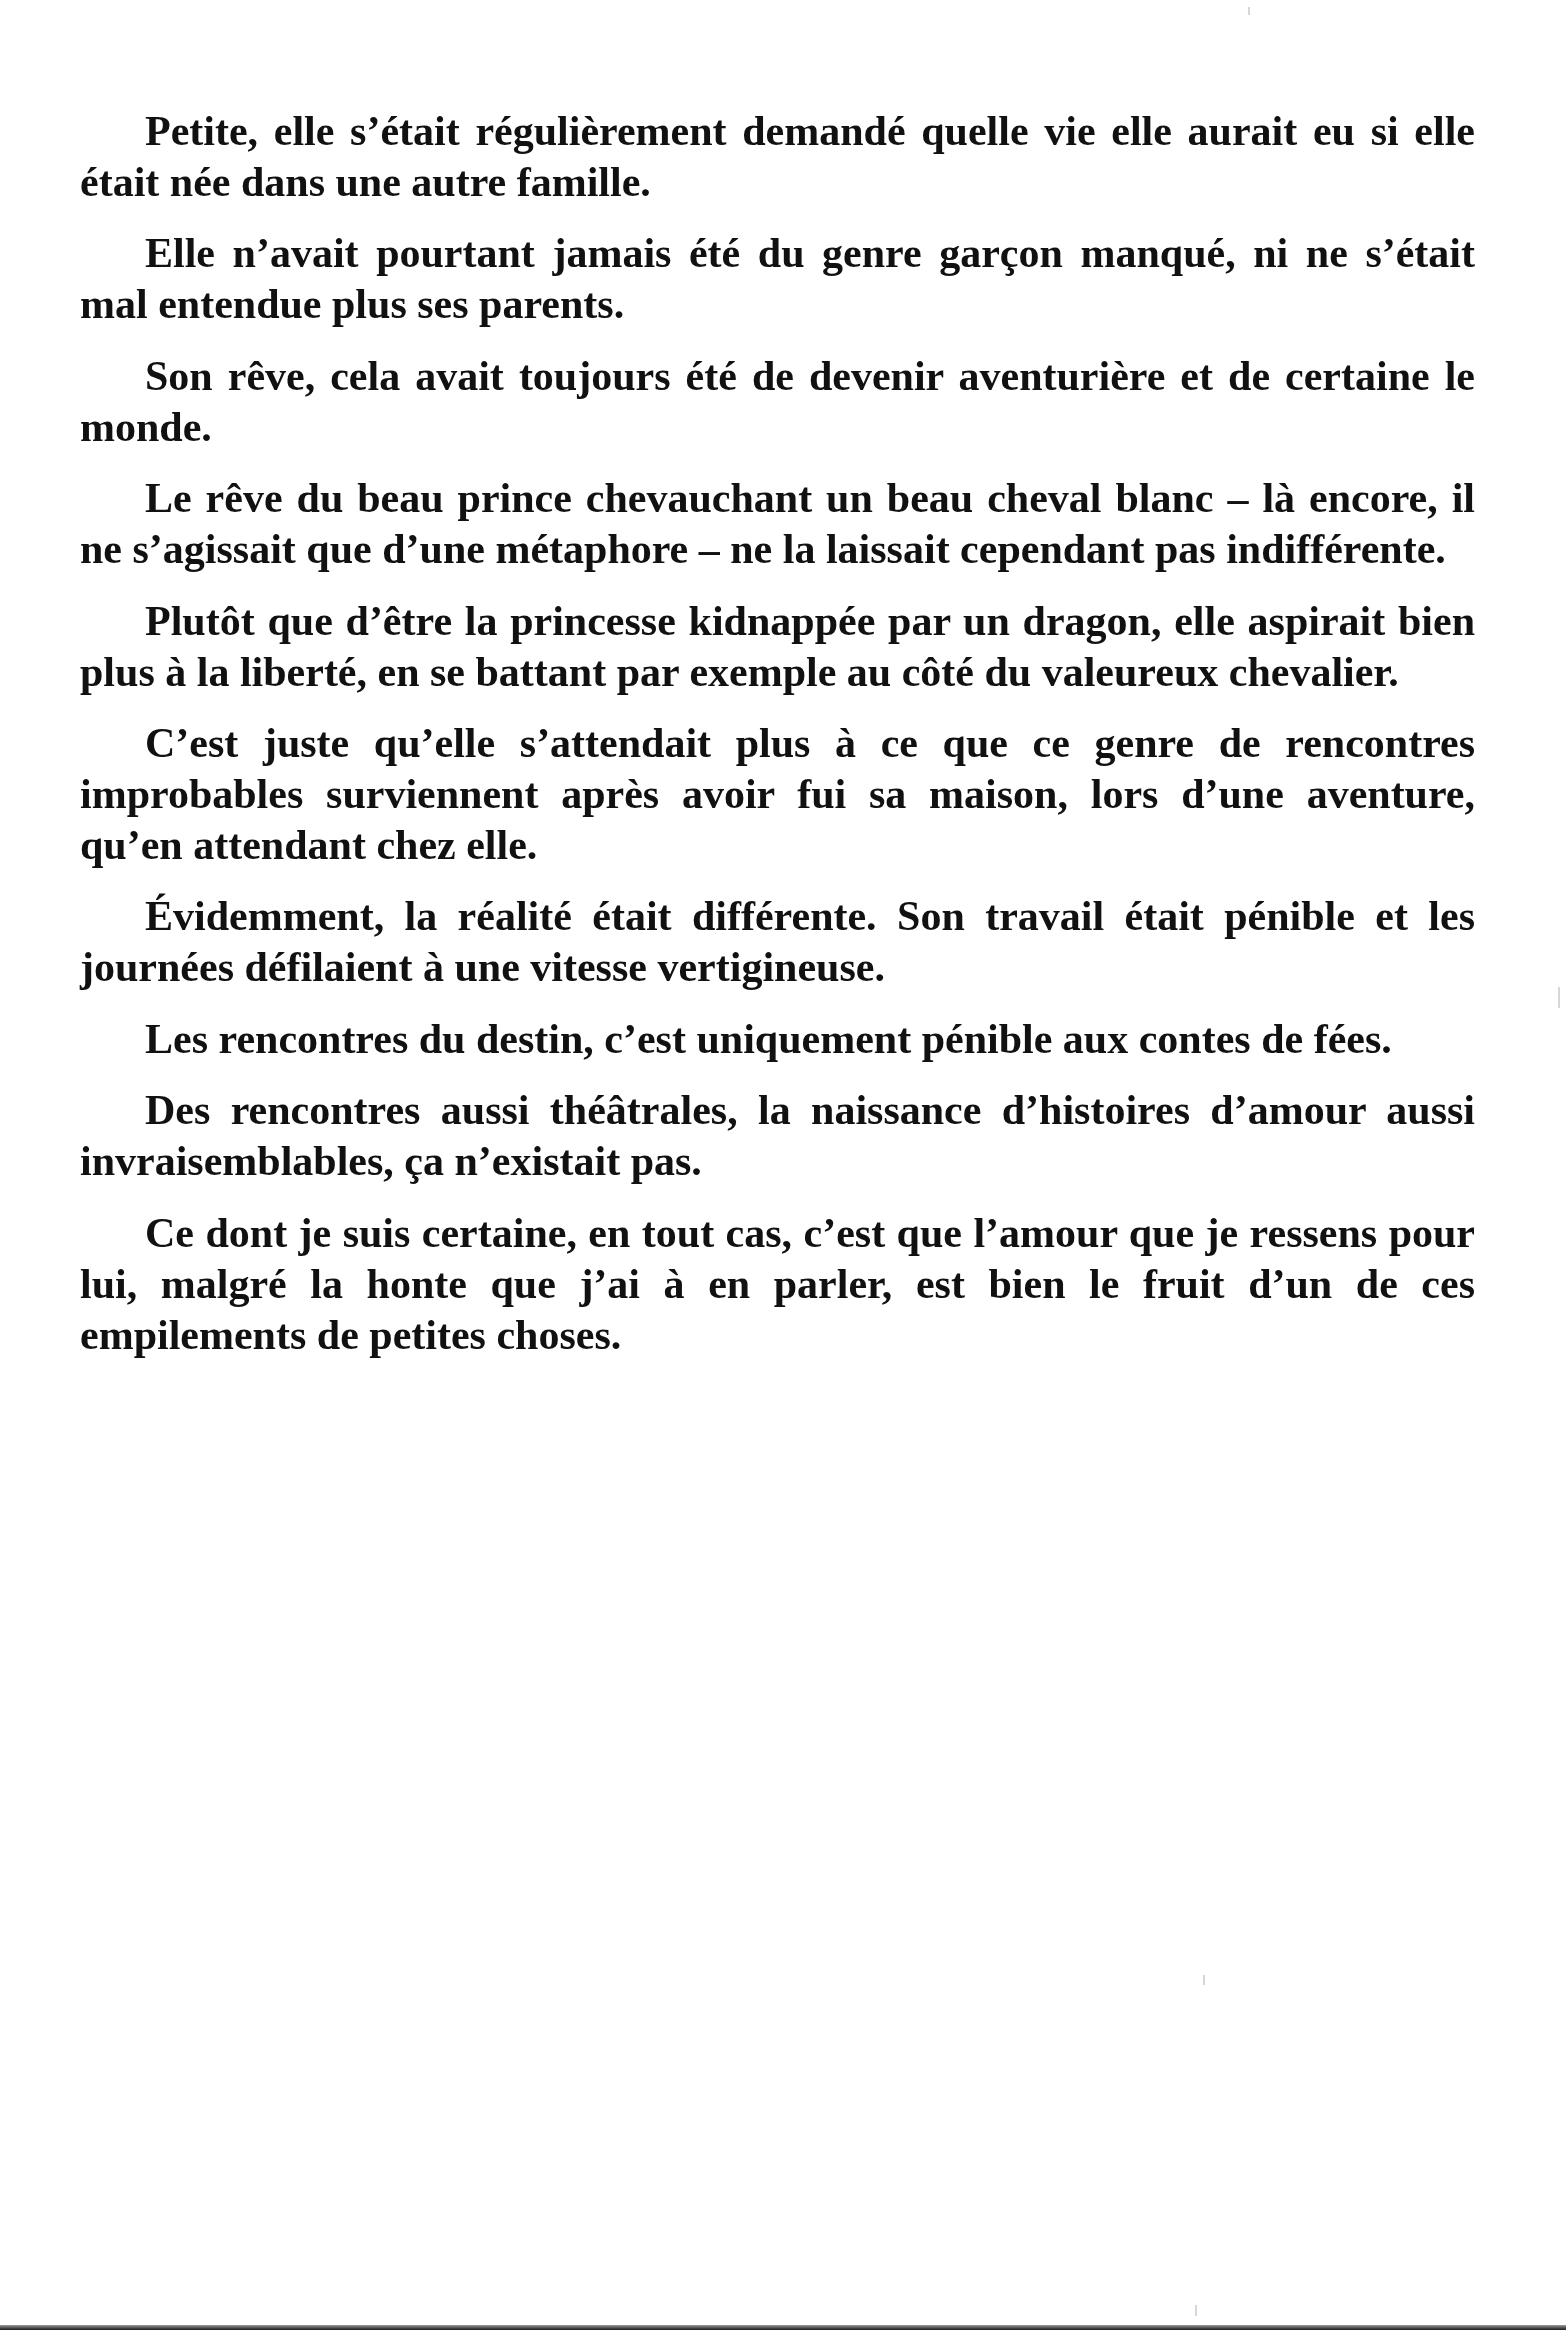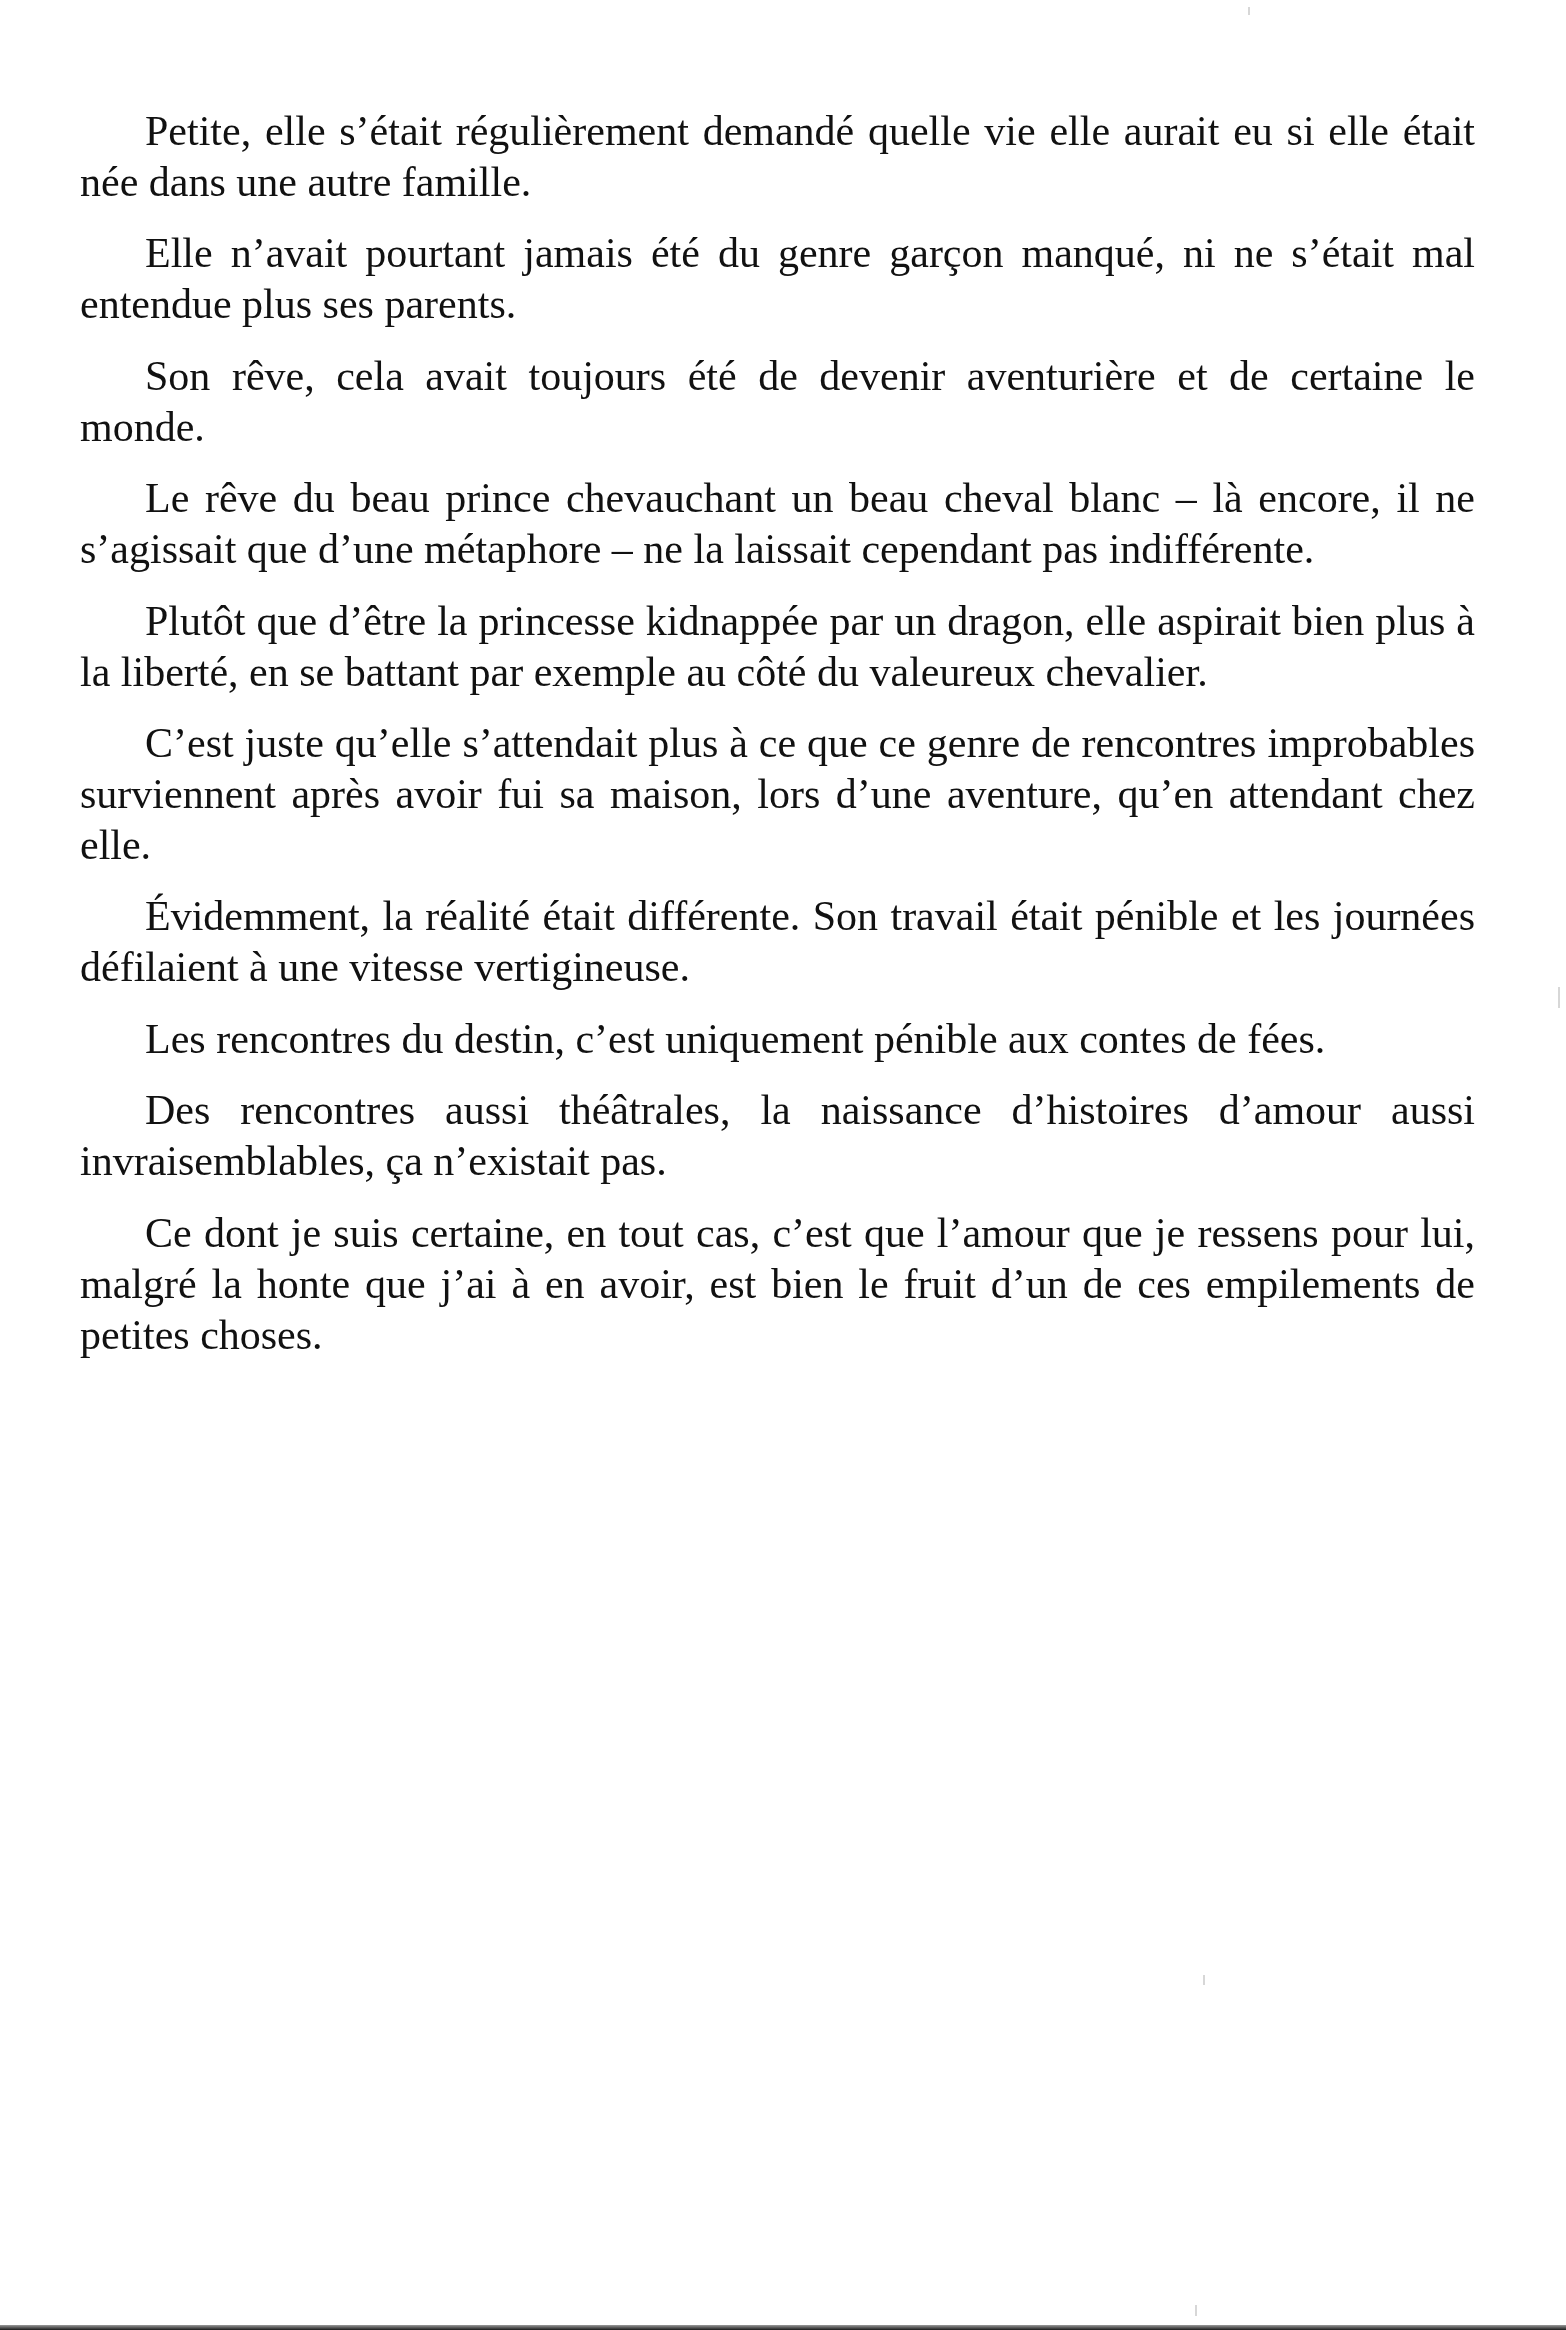--- a/index.html
+++ b/index.html
@@ -29,20 +29,21 @@
       font-family: "Liberation Serif", "DejaVu Serif", serif;
       font-size: 42px;
       line-height: 51px;
       color: #111111;
       text-align: justify;
     }
     .para {
       margin: 0 0 20.4px 0;
       text-indent: 65px;
       hyphens: manual;
+      font-weight: bold;
     }
     .scan-edge {
       position: absolute;
       left: 0;
       bottom: 0;
       width: 1567px;
       height: 4.9px;
       background: linear-gradient(to bottom, #9a9a9a, #1a1a1a);
     }
     .speck {
@@ -59,21 +60,21 @@
   <div class="text-block">
     <p class="para">Petite, elle s’était régulièrement demandé quelle vie elle aurait eu si elle était née dans une autre famille.</p>
     <p class="para">Elle n’avait pourtant jamais été du genre garçon manqué, ni ne s’était mal entendue plus ses parents.</p>
     <p class="para">Son rêve, cela avait toujours été de devenir aventurière et de certaine le monde.</p>
     <p class="para">Le rêve du beau prince chevauchant un beau cheval blanc – là encore, il ne s’agissait que d’une métaphore – ne la laissait cependant pas indiffé­rente.</p>
     <p class="para">Plutôt que d’être la princesse kidnappée par un dragon, elle aspirait bien plus à la liberté, en se battant par exemple au côté du valeureux chevalier.</p>
     <p class="para">C’est juste qu’elle s’attendait plus à ce que ce genre de rencontres improbables surviennent après avoir fui sa maison, lors d’une aventure, qu’en attendant chez elle.</p>
     <p class="para">Évidemment, la réalité était différente. Son travail était pénible et les journées défilaient à une vitesse vertigineuse.</p>
     <p class="para">Les rencontres du destin, c’est uniquement pénible aux contes de fées.</p>
     <p class="para">Des rencontres aussi théâtrales, la naissance d’histoires d’amour aussi invraisemblables, ça n’existait pas.</p>
-    <p class="para">Ce dont je suis certaine, en tout cas, c’est que l’amour que je ressens pour lui, malgré la honte que j’ai à en avoir, est bien le fruit d’un de ces empilements de petites choses.</p>
+    <p class="para">Ce dont je suis certaine, en tout cas, c’est que l’amour que je ressens pour lui, malgré la honte que j’ai à en parler, est bien le fruit d’un de ces empilements de petites choses.</p>
   </div>
 
   <div class="speck" style="left:1248px; top:6.5px; height:8.2px;"></div>
   <div class="speck" style="left:1558px; top:987px; height:21px;"></div>
   <div class="speck" style="left:1203px; top:1975px; height:9.8px;"></div>
   <div class="speck" style="left:1195px; top:2305px; height:11.4px;"></div>
 
   <div class="scan-edge"></div>
 </div>
 

